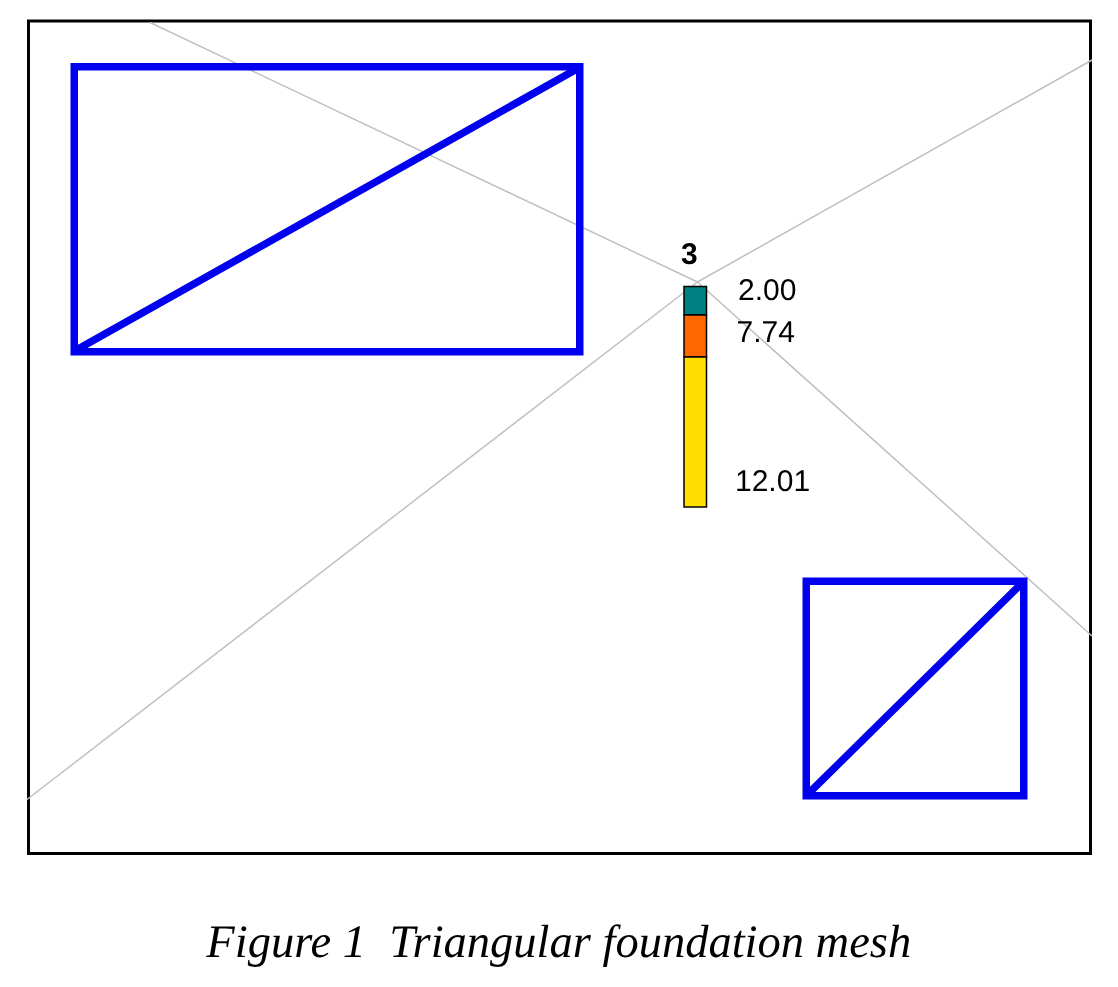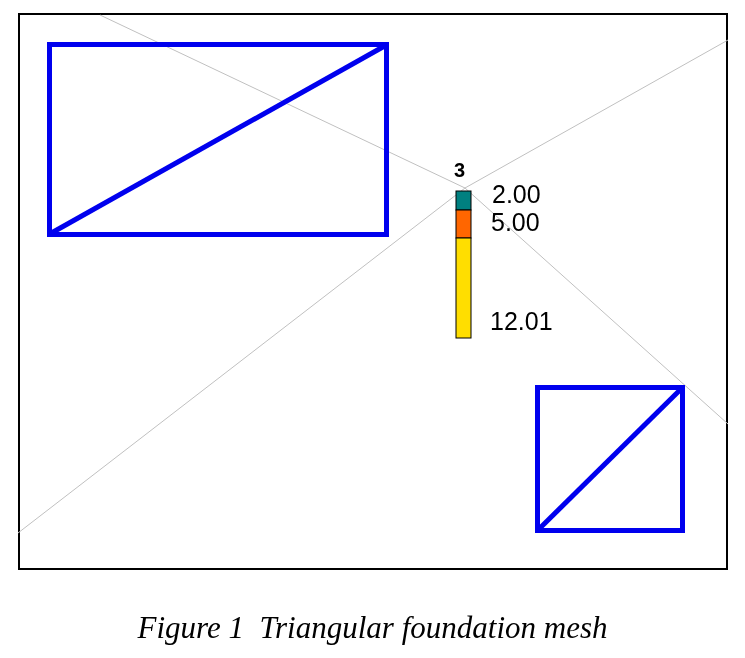--- a/index.html
+++ b/index.html
@@ -18,21 +18,21 @@
   #plot-svg {
     position: absolute;
     left: 0;
     top: 0;
     width: 745px;
     height: 658px;
   }
   .legend-label {
     position: absolute;
     font-family: "Liberation Sans", sans-serif;
-    font-size: 25px;
+    font-size: 20px;
     line-height: 25px;
     color: #000000;
     white-space: pre;
   }
   .node-label {
     position: absolute;
     font-family: "Liberation Sans", sans-serif;
     font-size: 20px;
     line-height: 20px;
     font-weight: bold;
@@ -68,19 +68,19 @@
       <line x1="538.5" y1="529.5" x2="681.5" y2="388.5" stroke="#0000EE" stroke-width="5"></line>
       <rect x="456" y="191" width="15" height="19" fill="#008080" stroke="#000000" stroke-width="1"></rect>
       <rect x="456" y="210" width="15" height="28" fill="#FF6600" stroke="#000000" stroke-width="1"></rect>
       <rect x="456" y="238" width="15" height="100" fill="#FFDE00" stroke="#000000" stroke-width="1"></rect>
     </svg>
 
   <div class="node-label" style="left:454px; top:160px;">3</div>
 
   <div class="legend-label" style="left:492px; top:182px;">2.00</div>
 
-  <div class="legend-label" style="left:491px; top:210px;">5.00</div>
+  <div class="legend-label" style="left:491px; top:210px;">7.74</div>
 
   <div class="legend-label" style="left:490px; top:309px;">12.01</div>
 
   <div class="caption">Figure 1  Triangular foundation mesh</div>
 
 </div>
 
 </body></html>

